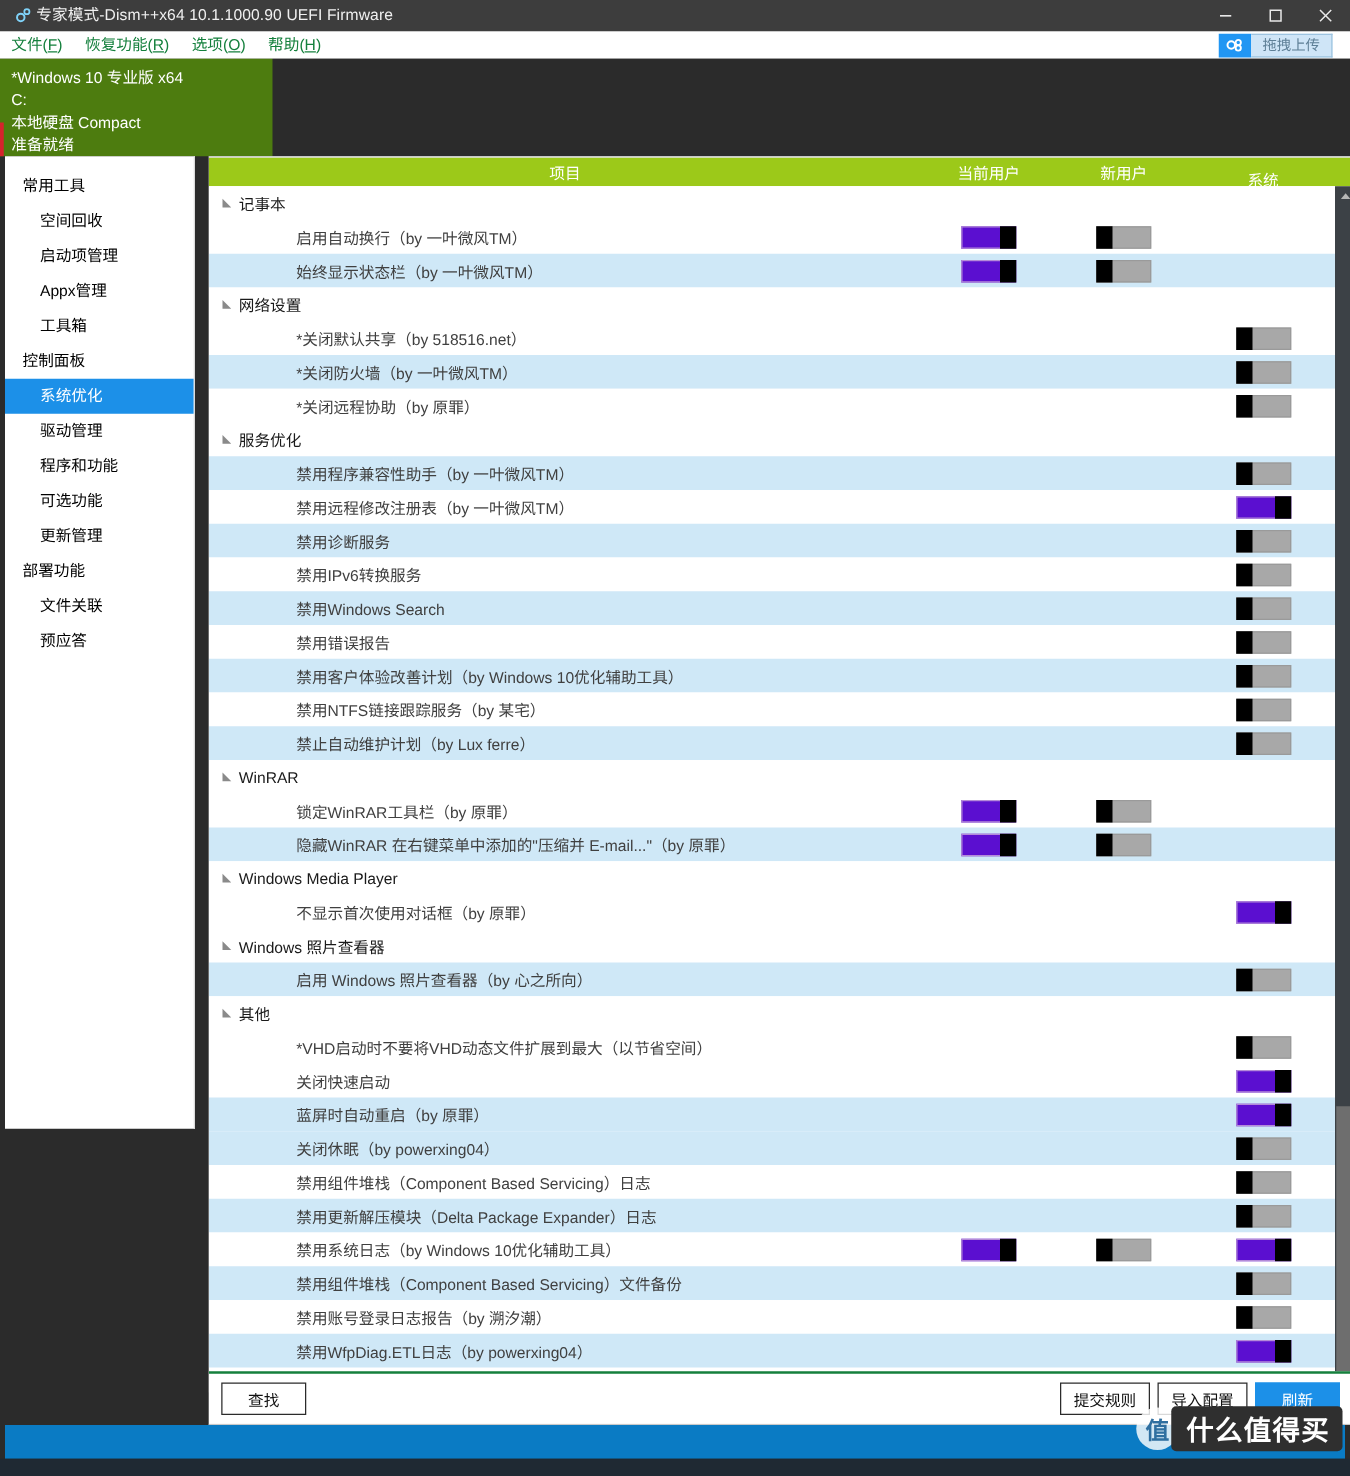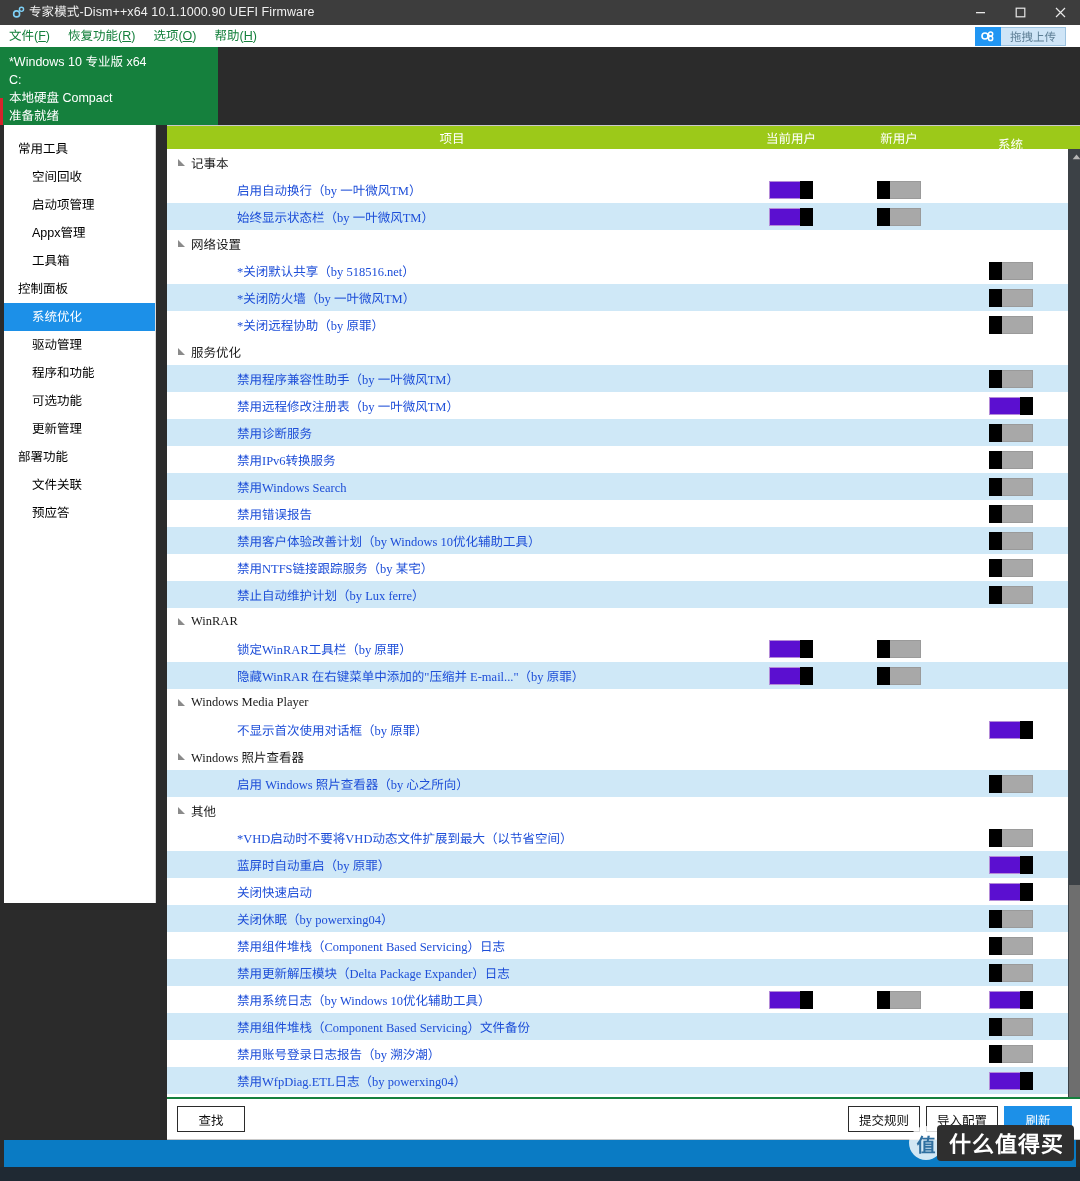--- a/index.html
+++ b/index.html
@@ -65,21 +65,21 @@
   .upload-lbl {
     height: 19px; line-height: 19px;
     background: #cfe5f7; color: #5e7f96;
     font-size: 11.5px; padding: 0 9px;
     border: 1px solid #9dc3e0; border-left: none;
   }
 
   
   .infopanel {
     position: absolute; left: 0; top: 47px; width: 218px; height: 78px;
-    background: #15803d; color: #ffffff;
+    background: #4d7c0f; color: #ffffff;
     padding: 6px 0 0 9px;
   }
   .infopanel .ln {
     font-size: 12.5px; line-height: 18px; white-space: nowrap;
   }
   .redstrip {
     position: absolute; left: 0; top: 98px; width: 3px; height: 27px;
     background: #d6232c;
   }
   .darkheader {
@@ -126,21 +126,20 @@
   .th { text-align: center; white-space: nowrap; }
   .th.item   { width: 570px; }
   .th.cur    { width: 108px; }
   .th.newu   { width: 108px; }
   .th.sys    { width: 115px; margin-top: 12px; }
 
   .tbl-body {
     position: absolute; left: 0; top: 23px; width: 901px; height: 965px;
     overflow: hidden;
     background: #ffffff;
-    font-family: Liberation Serif, serif;
   }
 
   .grp-row {
     height: 27px; display: flex; align-items: center;
     padding-left: 6px; background: #ffffff;
   }
   .grp-caret {
     width: 16px; height: 16px; display: flex; align-items: center; justify-content: center;
     margin-right: 2px;
   }
@@ -148,21 +147,21 @@
     font-size: 12.5px; color: #1a1a1a; white-space: nowrap;
   }
 
   .opt-row {
     height: 27px; display: flex; align-items: center;
     background: #ffffff;
   }
   .opt-row.alt { background: #cfe8f7; }
   .opt-label {
     width: 570px; padding-left: 70px;
-    font-size: 12.5px; color: #1d4ed8;
+    font-size: 12.5px; color: #404040;
     white-space: nowrap; overflow: hidden; text-overflow: ellipsis;
   }
   .cell {
     display: flex; align-items: center; justify-content: center;
   }
   .cell.cur  { width: 108px; }
   .cell.newu { width: 108px; }
   .cell.sys  { width: 115px; }
 
   
@@ -700,38 +699,38 @@
             <div></div>
           </div>
           <div class="cell sys">
             <div>
               <div class="sw off">
                 <span class="knob"></span>
               </div>
             </div>
           </div>
         </div>
+        <div class="opt-row">
+          <div class="opt-label">关闭快速启动</div>
+          <div class="cell cur">
+            <div></div>
+          </div>
+          <div class="cell newu">
+            <div></div>
+          </div>
+          <div class="cell sys">
+            <div>
+              <div class="sw on">
+                <span class="knob"></span>
+              </div>
+            </div>
+          </div>
+        </div>
         <div class="opt-row alt">
           <div class="opt-label">蓝屏时自动重启（by 原罪）</div>
-          <div class="cell cur">
-            <div></div>
-          </div>
-          <div class="cell newu">
-            <div></div>
-          </div>
-          <div class="cell sys">
-            <div>
-              <div class="sw on">
-                <span class="knob"></span>
-              </div>
-            </div>
-          </div>
-        </div>
-        <div class="opt-row">
-          <div class="opt-label">关闭快速启动</div>
           <div class="cell cur">
             <div></div>
           </div>
           <div class="cell newu">
             <div></div>
           </div>
           <div class="cell sys">
             <div>
               <div class="sw on">
                 <span class="knob"></span>

